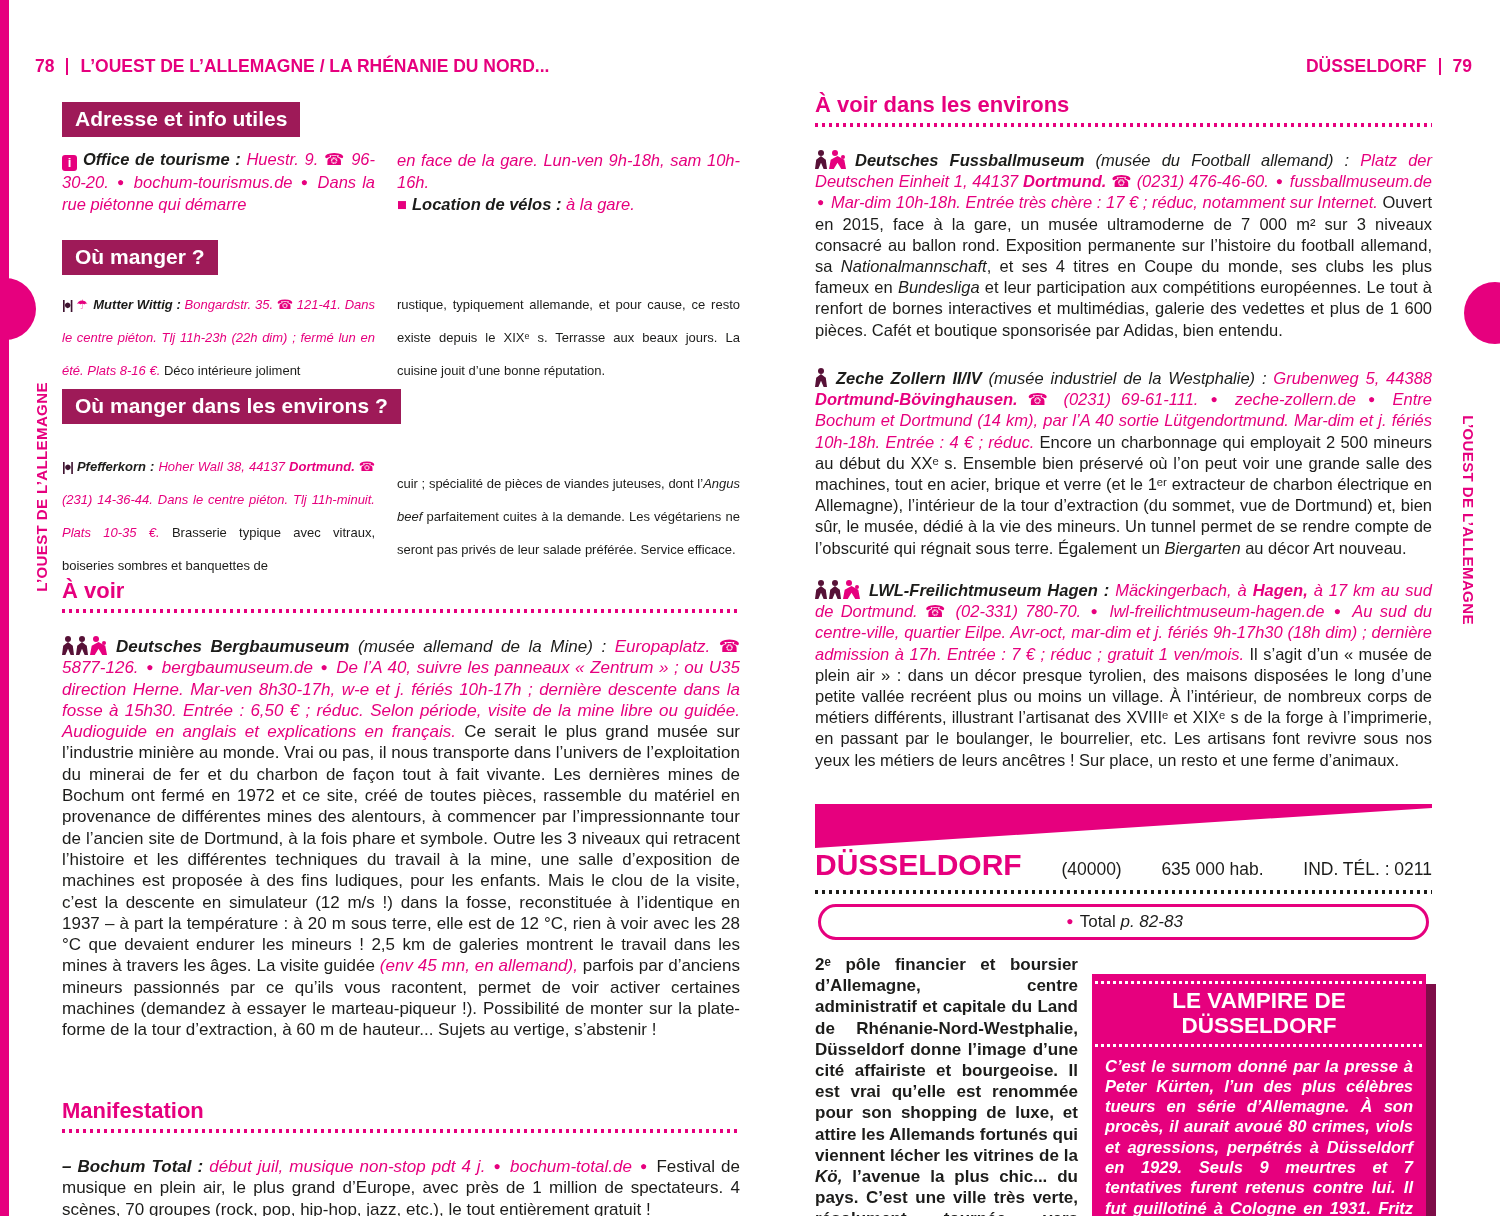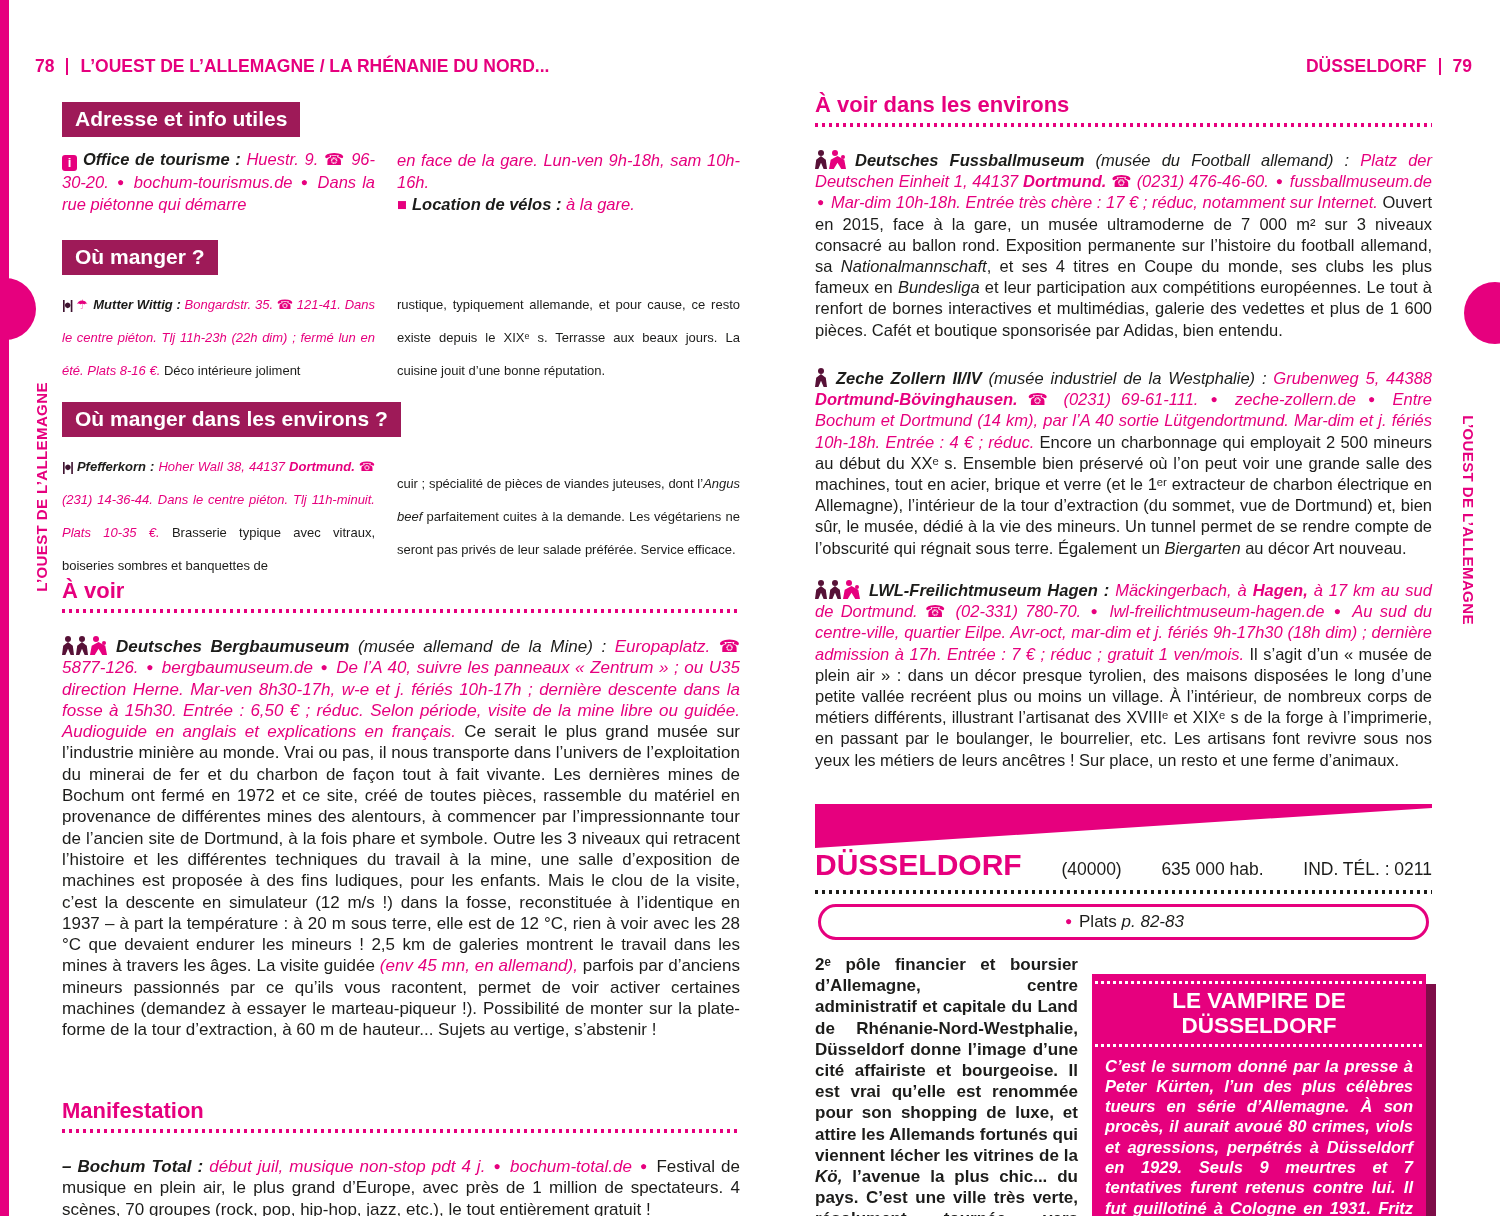--- a/index.html
+++ b/index.html
@@ -126,21 +126,21 @@
       <p class="c2" data-name="adresse-col2"><span class="sg-pink">en face de la gare. Lun-ven 9h-18h, sam 10h-16h.</span><br><span class="sg-picto picto" data-name="bike-icon">■</span><span class="sg-name">Location de vélos : </span><span class="sg-pink">à la gare.</span></p>
     </div>
 
     <div class="secbar" style="top:196px" data-name="section-bar-ou-manger">Où manger ?</div>
     <div class="block twocol colsB" style="top:244px" data-name="ou-manger-body">
       <p class="c1" data-name="mutter-wittig-col1"><span class="sg-picto picto" data-name="resto-icon">|●|</span><span class="sg-picto picto" data-name="umbrella-icon">☂</span><span class="sg-name">Mutter Wittig : </span><span class="sg-pink">Bongardstr. 35. </span><span class="sg-picto picto" data-name="phone-icon">☎</span><span class="sg-pink"> 121-41. Dans le centre piéton. Tlj 11h-23h (22h dim) ; fermé lun en été. Plats 8-16 €. </span><span class="sg-body">Déco intérieure joliment</span></p>
       <span class="vr" data-name="column-divider"></span>
       <p class="c2" data-name="mutter-wittig-col2"><span class="sg-body">rustique, typiquement allemande, et pour cause, ce resto existe depuis le XIXᵉ s. Terrasse aux beaux jours. La cuisine jouit d’une bonne réputation.</span></p>
     </div>
 
-    <div class="secbar" style="top:358px" data-name="section-bar-manger-environs">Où manger dans les environs ?</div>
+    <div class="secbar" style="top:345px" data-name="section-bar-manger-environs">Où manger dans les environs ?</div>
     <div class="block twocol colsB" style="top:406px" data-name="manger-environs-body">
       <p class="c1" data-name="pfefferkorn-col1"><span class="sg-picto picto" data-name="resto-icon">|●|</span><span class="sg-name">Pfefferkorn : </span><span class="sg-pink">Hoher Wall 38, 44137 </span><span class="sg-pinkb">Dortmund. </span><span class="sg-picto picto" data-name="phone-icon">☎</span><span class="sg-pink"> (231) 14-36-44. Dans le centre piéton. Tlj 11h-minuit. Plats 10-35 €. </span><span class="sg-body">Brasserie typique avec vitraux, boiseries sombres et banquettes de</span></p>
       <span class="vr" data-name="column-divider"></span>
       <p class="c2" data-name="pfefferkorn-col2"><span class="sg-body">cuir ; spécialité de pièces de viandes juteuses, dont l’</span><span class="sg-bodyi">Angus beef</span><span class="sg-body"> parfaitement cuites à la demande. Les végétariens ne seront pas privés de leur salade préférée. Service efficace.</span></p>
     </div>
 
     <div class="headblock" style="top:536px" data-name="a-voir-heading">
       <h2 class="bighead" data-name="a-voir-title">À voir</h2>
       <div class="dotline" data-name="dotted-rule"></div>
     </div>
@@ -174,21 +174,21 @@
 
     <div class="wedge" data-name="city-banner-wedge"></div>
     <div class="cityrow" data-name="city-title-row">
       <span class="cityname" data-name="city-name">DÜSSELDORF</span>
       <span class="citymeta" data-name="city-postal-code">(40000)</span>
       <span class="citymeta" data-name="city-population">635 000 hab.</span>
       <span class="citymeta" data-name="city-phone-index">IND. TÉL. : 0211</span>
     </div>
     <div class="cityrule dotline dark" data-name="dotted-rule-dark"></div>
     <div class="planbox" data-name="plan-reference-box">
-        <span data-name="plan-reference-text"><span class="sg-picto picto" data-name="bullet-icon">●</span><span class="sg-planname"> Plats </span><span class="sg-plani">p. 82-83</span></span>
+        <span data-name="plan-reference-text"><span class="sg-picto picto" data-name="bullet-icon">●</span><span class="sg-planname"> Total </span><span class="sg-plani">p. 82-83</span></span>
       </div>
 
     <p class="intro" data-name="city-intro-paragraph"><span class="sg-introb">2ᵉ pôle financier et boursier d’Allemagne, centre administratif et capitale du Land de Rhénanie-Nord-Westphalie, Düsseldorf donne l’image d’une cité affairiste et bourgeoise. Il est vrai qu’elle est renommée pour son shopping de luxe, et attire les Allemands fortunés qui viennent lécher les vitrines de la </span><span class="sg-introbi">Kö,</span><span class="sg-introb"> l’avenue la plus chic... du pays. C’est une ville très verte, résolument tournée vers l’avenir, comme le</span></p>
 
     <div class="vamp" data-name="vampire-box">
       <div class="vampdots" data-name="dotted-rule-white"></div>
       <div class="vamptitle" data-name="vampire-box-title">LE VAMPIRE DE DÜSSELDORF</div>
       <div class="vampdots" data-name="dotted-rule-white"></div>
       <p class="vampbody" data-name="vampire-box-text"><span class="sg-vamp">C’est le surnom donné par la presse à Peter Kürten, l’un des plus célèbres tueurs en série d’Allemagne. À son procès, il aurait avoué 80 crimes, viols et agressions, perpétrés à Düsseldorf en 1929. Seuls 9 meurtres et 7 tentatives furent retenus contre lui. Il fut guillotiné à Cologne en 1931. Fritz Lang s’inspira de ce fait divers pour son film </span><span class="sg-vamp">M. le maudit.</span></p>
     </div>

